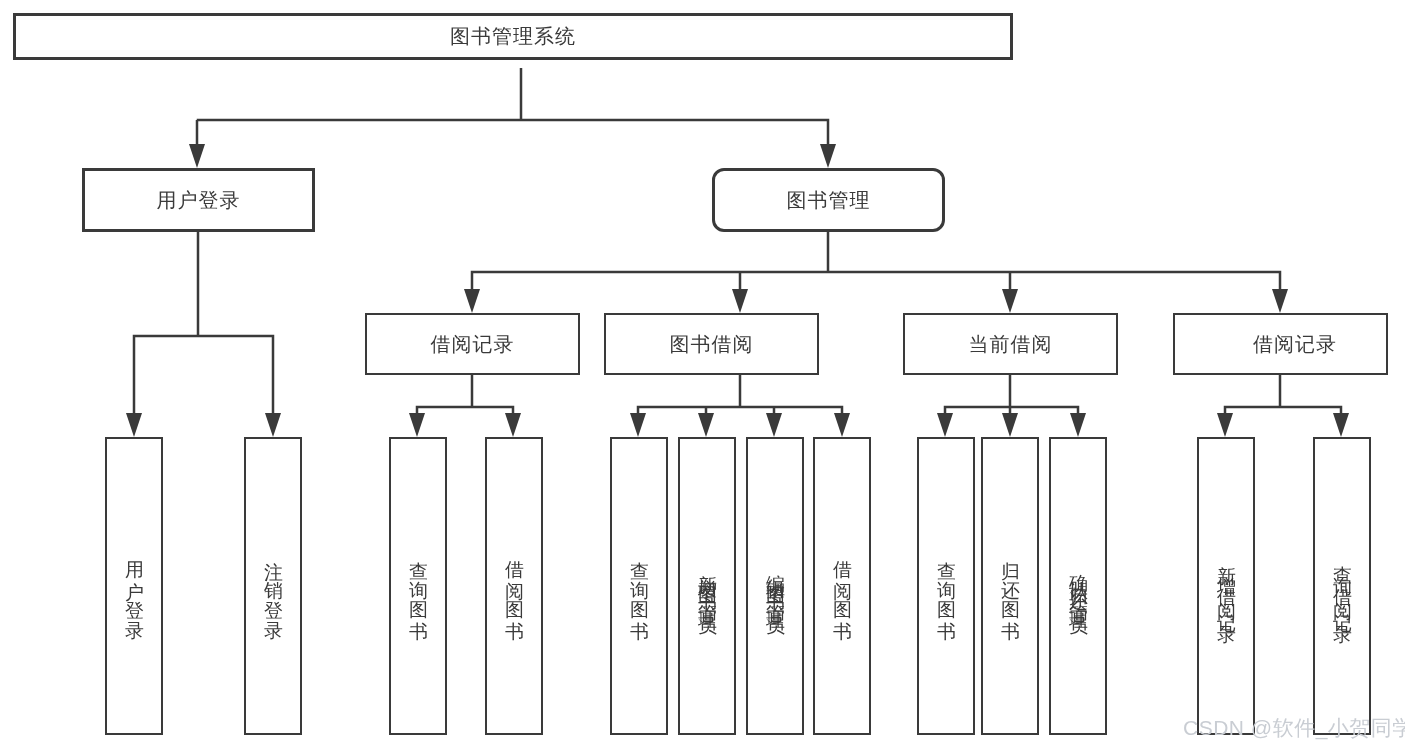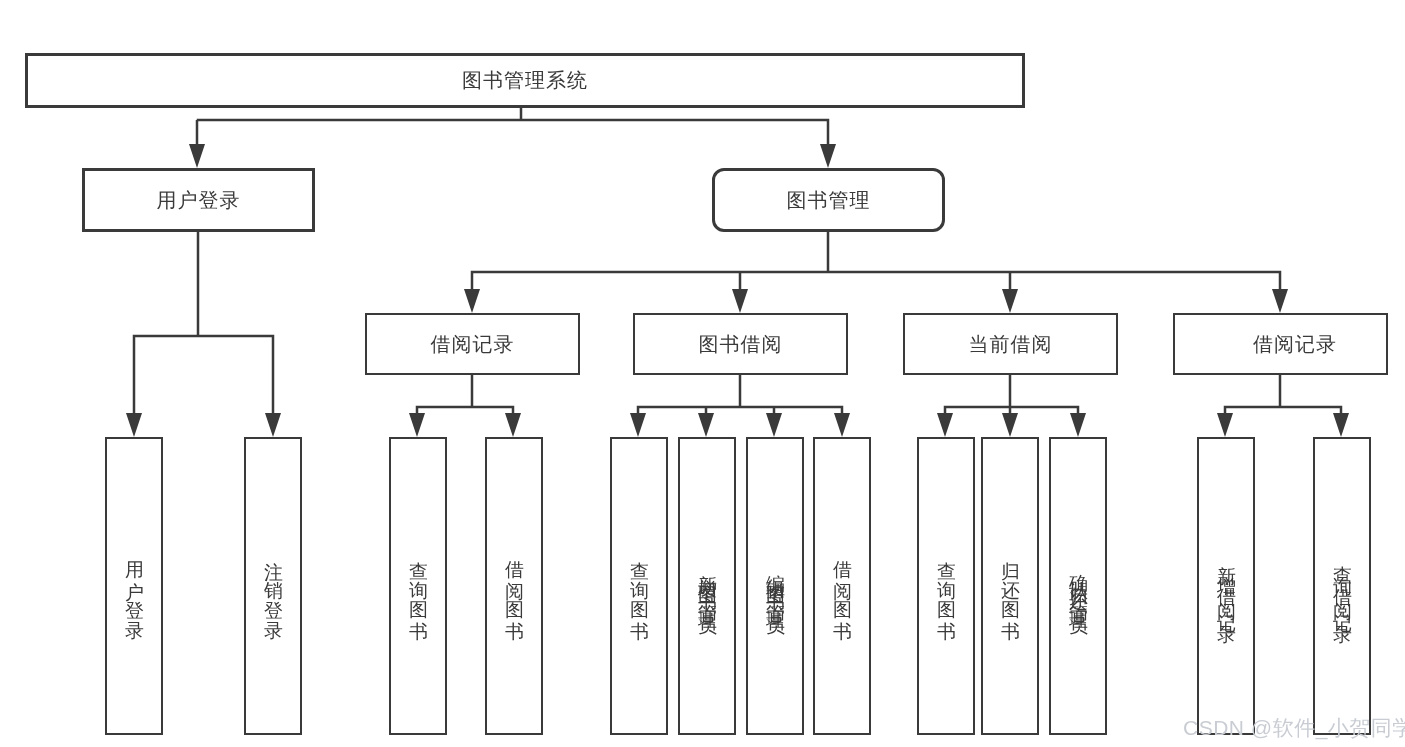--- a/index.html
+++ b/index.html
@@ -22,21 +22,21 @@
     box-sizing: border-box;
     border: 2px solid #3a3a3a;
     background: #ffffff;
     display: flex;
     align-items: center;
     justify-content: center;
     color: #3a3a3a;
     font-size: 20px;
     letter-spacing: 1px;
   }
-  .node.root { border-width: 3px; left: 25px; top: 13px; width: 1000px; height: 55px; margin-top: 40px; }
+  .node.root { border-width: 3px; left: 13px; top: 13px; width: 1000px; height: 47px; }
   .node.lvl2 { border-width: 3px; height: 64px; width: 233px; top: 168px; }
   .node.lvl3 { border-width: 2px; height: 62px; width: 215px; top: 313px; }
   .leaf {
     position: absolute;
     box-sizing: border-box;
     border: 2px solid #3a3a3a;
     background: #ffffff;
     top: 437px;
     width: 58px;
     height: 298px;
@@ -136,21 +136,21 @@
   <div class="node lvl2" style="left:82px;">
     <span>用户登录</span>
   </div>
   <div class="node lvl2" style="left:712px;border-radius:12px;">
     <span>图书管理</span>
   </div>
 
   <div class="node lvl3" style="left:365px;">
     <span>借阅记录</span>
   </div>
-  <div class="node lvl3" style="left:633px;">
+  <div class="node lvl3" style="left:604px;">
     <span>图书借阅</span>
   </div>
   <div class="node lvl3" style="left:903px;font-family:Liberation Mono, monospace;">
     <span>当前借阅</span>
   </div>
   <div class="node lvl3" style="left:1173px;padding-left:29px;">
     <span>借阅记录</span>
   </div>
 
   <div class="leaf len4" style="left:105px;">

